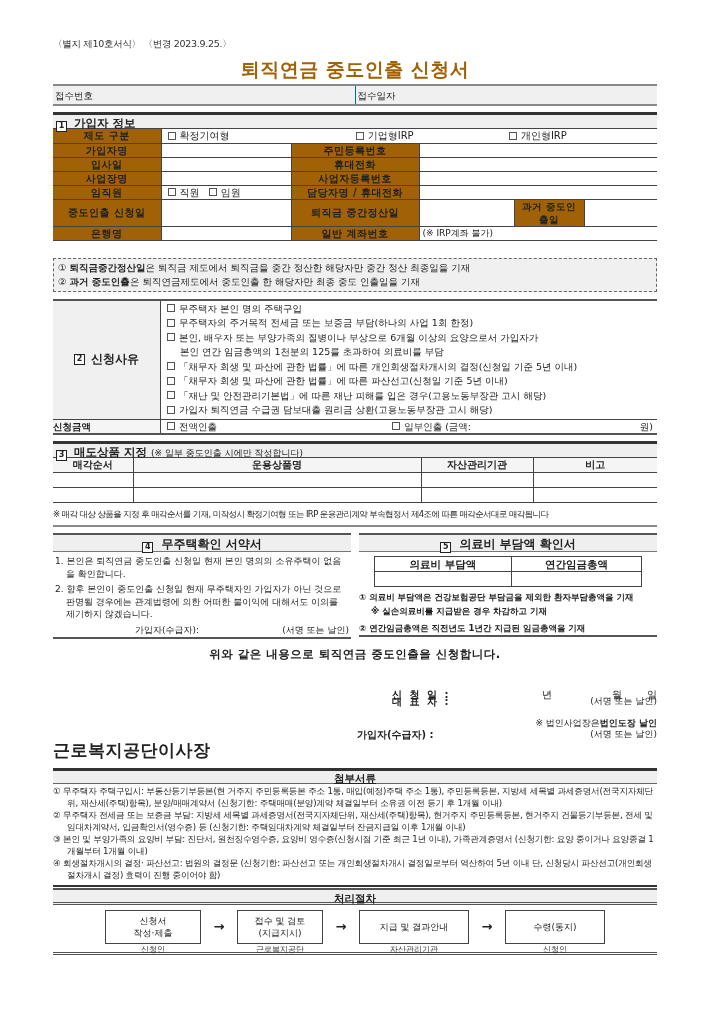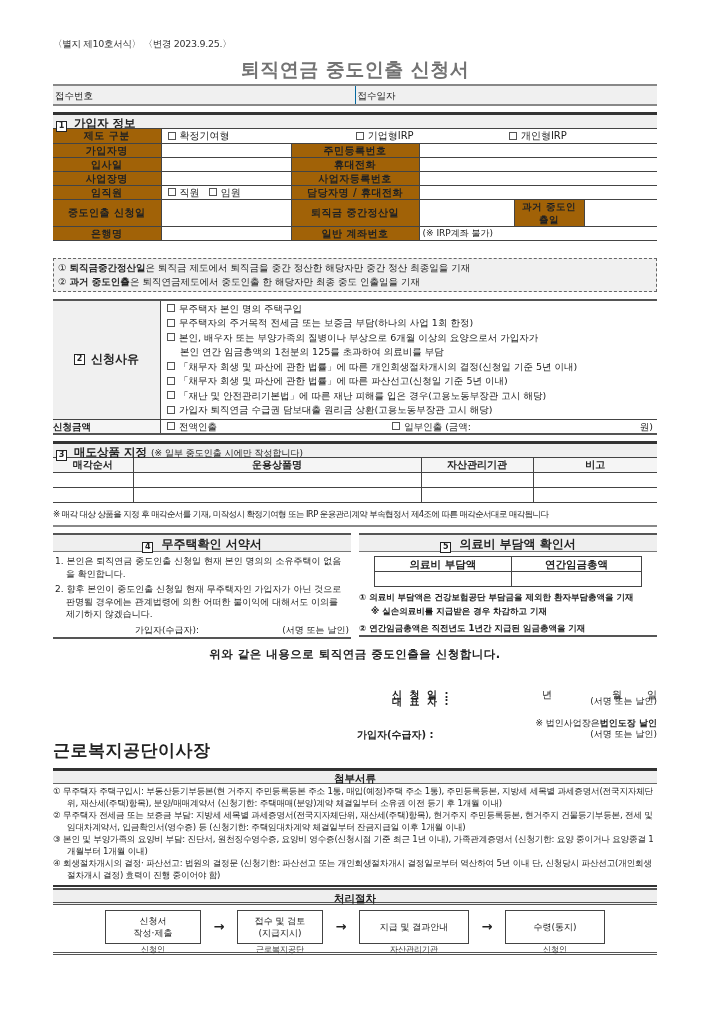--- a/index.html
+++ b/index.html
@@ -1,20 +1,20 @@
 <!DOCTYPE html>
 <html><head>
 <meta charset="utf-8">
 <style>
   * { box-sizing: border-box; margin: 0; padding: 0; }
   html, body { width: 705px; height: 1024px; background: #fff; }
   body { font-family: "DejaVu Sans", "Liberation Sans", sans-serif; color: #222; position: relative; overflow: hidden; }
   .page { position: absolute; left: 53px; top: 38px; width: 604px; }
   .form-meta { font-size: 9.5px; color: #333; height: 16px; letter-spacing: -0.3px; }
-  .title { text-align: center; font-size: 19px; font-weight: bold; letter-spacing: 0.5px; height: 30px; line-height: 30px; color: #737373; }
+  .title { text-align: center; font-size: 19px; font-weight: bold; letter-spacing: 0.5px; height: 30px; line-height: 30px; color: #a16207; }
   .receipt { display: flex; height: 22px; border-top: 2px solid #888; border-bottom: 2px solid #888; background: #f0f0f0; font-size: 9.5px; }
   .receipt div { flex: 1; padding: 4px 2px; }
   .receipt div + div { border-left: 1px solid #0369a1; }
   .sec-head { border-top: 3px solid #333; margin-top: 6px; background: #efefef; font-weight: bold; font-size: 11.5px; height: 17px; line-height: 16px; padding-left: 3px; border-bottom: 1px solid #444; }
   .sec-head .num { display: inline-block; width: 11px; height: 11px; border: 1.5px solid #222; font-size: 8px; line-height: 8px; text-align: center; margin-right: 3px; vertical-align: -1px; background: #fff; }
   .sec-head .note { font-weight: normal; font-size: 9px; }
   table { border-collapse: collapse; width: 100%; font-size: 10px; }
   td { border-bottom: 1px solid #444; height: 14px; padding: 0 3px; line-height: 13px; }
   td.lbl { font-weight: bold; text-align: center; background: #a16207; letter-spacing: 0.5px; }
   td + td { border-left: 1px solid #444; }
@@ -44,21 +44,21 @@
   .med-table { width: 90%; margin: 4px auto 0 auto; border: 1.5px solid #444; }
   .med-table td { height: 15px; text-align: center; font-weight: bold; font-size: 10.5px; border-bottom: 1px solid #444; }
   .med-notes { font-size: 8.5px; line-height: 14px; padding: 3px 0 0 0; font-weight: bold; border-bottom: 2px solid #555; }
   .med-notes .sub { padding-left: 12px; font-weight: bold; }
   .med-notes div.gap { margin-top: 3px; }
   .declare { text-align: center; font-weight: bold; font-size: 11.5px; margin-top: 8px; letter-spacing: 0.5px; }
   .sign-area { position: relative; height: 100px; font-size: 10px; }
   .sign-row { position: absolute; right: 0; display: flex; }
   .sign-row .k { font-weight: bold; letter-spacing: 2px; }
   .recipient { position: absolute; left: 0; bottom: 0; font-weight: bold; font-size: 17px; letter-spacing: 0.5px; }
-  .attach-head { border-top: 3px solid #333; margin-top: 6px; background: #efefef; text-align: center; font-weight: bold; font-size: 10.5px; height: 16px; line-height: 15px; border-bottom: 1px solid #666; }
+  .attach-head { border-top: 3px solid #333; margin-top: 6px; background: #efefef; text-align: center; font-weight: bold; font-size: 10.5px; height: 16px; line-height: 15px; border-bottom: 1px solid #666; text-decoration: underline; }
   .attach-list { font-size: 8.6px; line-height: 11.5px; padding: 2px 0 3px 0; border-bottom: 2px solid #333; letter-spacing: -0.2px; }
   .attach-list .item { padding-left: 14px; text-indent: -14px; margin-bottom: 1px; }
   .proc-head { border-top: 2px solid #555; margin-top: 1px; background: #efefef; text-align: center; font-weight: bold; font-size: 10.5px; height: 17px; line-height: 16px; border-bottom: 3px double #555; }
   .proc-flow { display: flex; align-items: flex-start; justify-content: center; padding: 5px 0 0 0; height: 50px; border-bottom: 3px double #555; }
   .step { display: flex; flex-direction: column; align-items: center; }
   .step .box { border: 1px solid #444; font-size: 9px; text-align: center; display: flex; align-items: center; justify-content: center; height: 34px; line-height: 12px; }
   .step .who { font-size: 8px; color: #333; margin-top: 0; }
   .arrow { font-size: 13px; font-weight: bold; width: 36px; text-align: center; line-height: 34px; }
 </style>
 </head>

